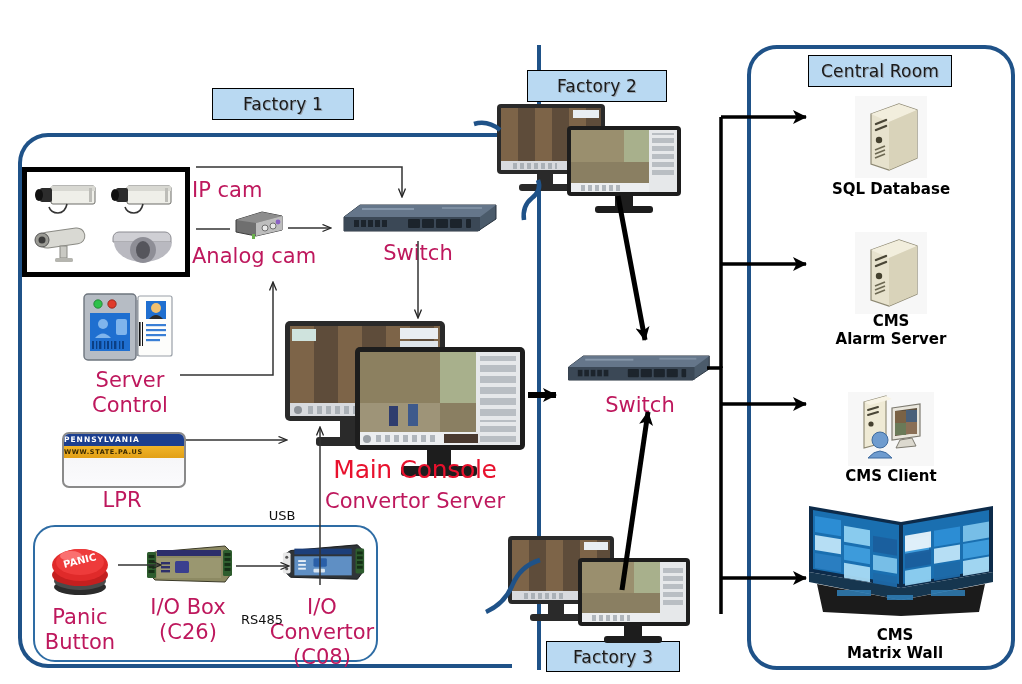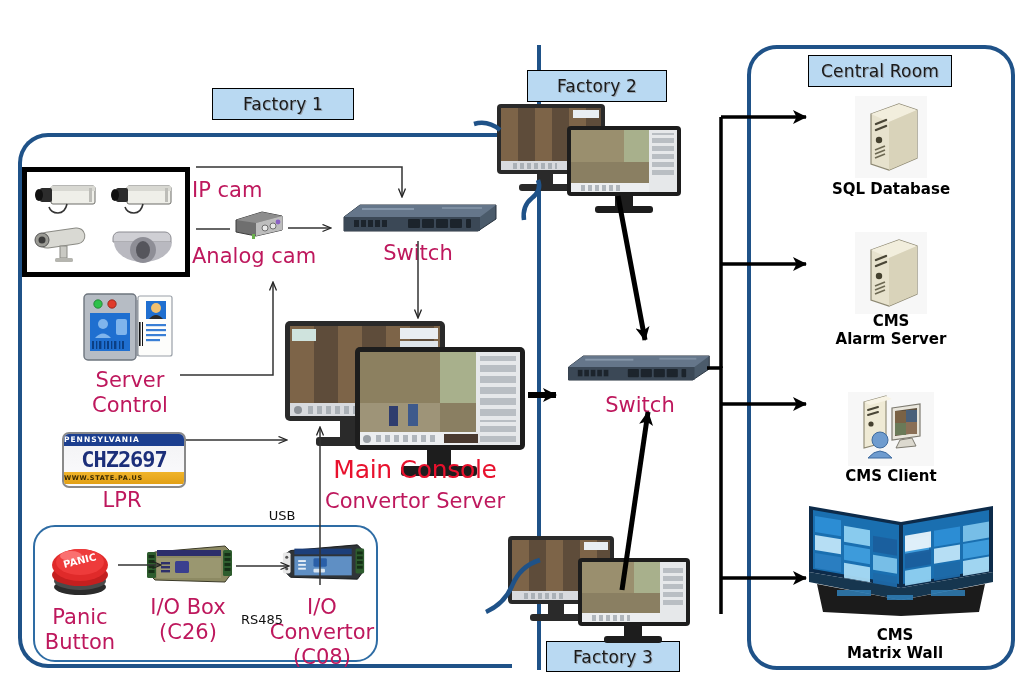--- a/index.html
+++ b/index.html
@@ -139,22 +139,20 @@
         <rect x="64" y="34" width="1" height="24"></rect>
     </g>
   </svg>
   <div class="lbl t-big" style="left:70px;top:368px;width:120px;">Server
 Control</div>
 
   <div class="abs" style="left:62px;top:432px;width:120px;height:52px;border:2px solid #8a8a8a;border-radius:7px;
               background:linear-gradient(#f2f2f4,#fbfbfd);overflow:hidden;">
     <div style="height:12px;background:#1c3f8f;color:#fff;font-size:7.5px;font-weight:bold;
                 text-align:left;line-height:12px;letter-spacing:1px;">PENNSYLVANIA</div>
-    <div style="height:26px;line-height:27px;text-align:center;font-size:22px;font-weight:bold;
-                color:#1c2f7a;font-family:'DejaVu Sans Mono',monospace;letter-spacing:-1px;">CHZ2697</div>
     <div style="height:12px;background:linear-gradient(#f0b42a,#e2a016);color:#3a2a00;font-size:6.5px;
                 font-weight:bold;text-align:left;line-height:12px;letter-spacing:.6px;">WWW.STATE.PA.US</div>
   </div>
   <div class="lbl t-big" style="left:72px;top:488px;width:100px;">LPR</div>
 
   <svg class="abs" style="left:338px;top:197px;" width="162" height="42" viewBox="0 0 162 42">
     <path d="M6 20 L22 8 L158 8 L158 22 L140 34 L6 34 Z" fill="#4b5b6b" stroke="#26313c" stroke-width="1"></path>
     <path d="M6 20 L22 8 L158 8 L142 20 Z" fill="#65768a"></path>
     <rect x="6" y="20" width="136" height="14" fill="#3b4856"></rect>
     <g fill="#1c242c">

